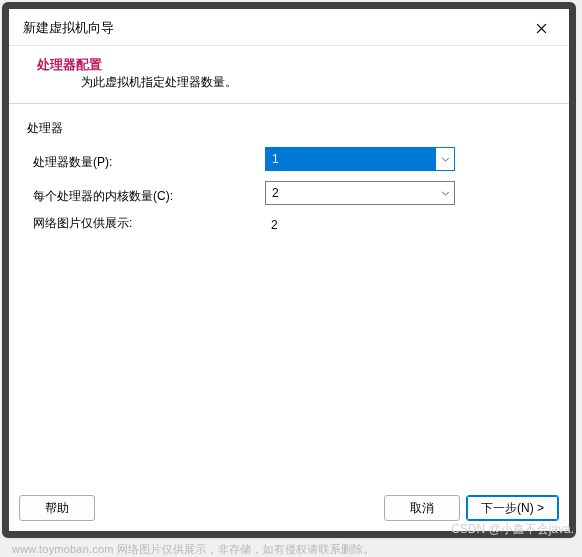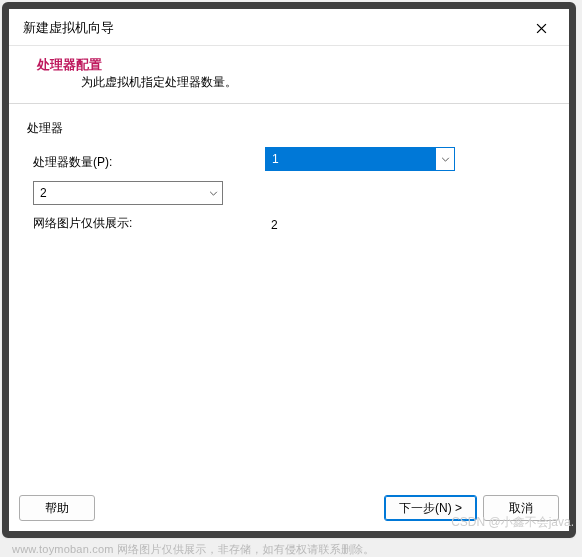--- a/index.html
+++ b/index.html
@@ -139,21 +139,21 @@
     .spacer { flex: 1; }
     .watermark {
       font-size: 11px;
       color: #b8b8b8;
       padding: 4px 16px 0 12px;
       letter-spacing: 0.2px;
     }
     .watermark-right {
       position: absolute;
       right: 8px;
-      bottom: 26px;
+      bottom: 19px;
       font-size: 12px;
       color: #cfcfcf;
     }
   </style>
 </head>
 <body>
 
 <div class="dialog">
   <div class="titlebar">
     <div class="titlebar-title">新建虚拟机向导</div>
@@ -178,38 +178,39 @@
         <div class="combobox-value">1</div>
         <div class="combobox-arrow">
           <svg viewBox="0 0 10 6">
               <path d="M1 1 L5 5 L9 1" stroke="#5a5a5a" stroke-width="1.2" fill="none"></path>
             </svg>
         </div>
       </div>
     </div>
 
     <div class="form-row">
+      <div class="form-label">每个处理器的内核数量(C):</div>
       <div class="combobox">
         <div class="combobox-value">2</div>
         <div class="combobox-arrow">
           <svg viewBox="0 0 10 6">
               <path d="M1 1 L5 5 L9 1" stroke="#5a5a5a" stroke-width="1.2" fill="none"></path>
             </svg>
         </div>
       </div>
     </div>
 
     <div class="form-row">
       <div class="form-label">网络图片仅供展示:</div>
       <div class="static-value">2</div>
     </div>
   </div>
 
   <div class="footer">
     <button class="btn">帮助</button>
     <div class="spacer"></div>
+    <button class="btn">取消</button>
     <button class="btn primary">下一步(N) &gt;</button>
-    <button class="btn">取消</button>
   </div>
 </div>
 
 <div class="watermark">www.toymoban.com 网络图片仅供展示，非存储，如有侵权请联系删除。</div>
 <div class="watermark-right">CSDN @小鑫不会java.</div>
 
 </body></html>

